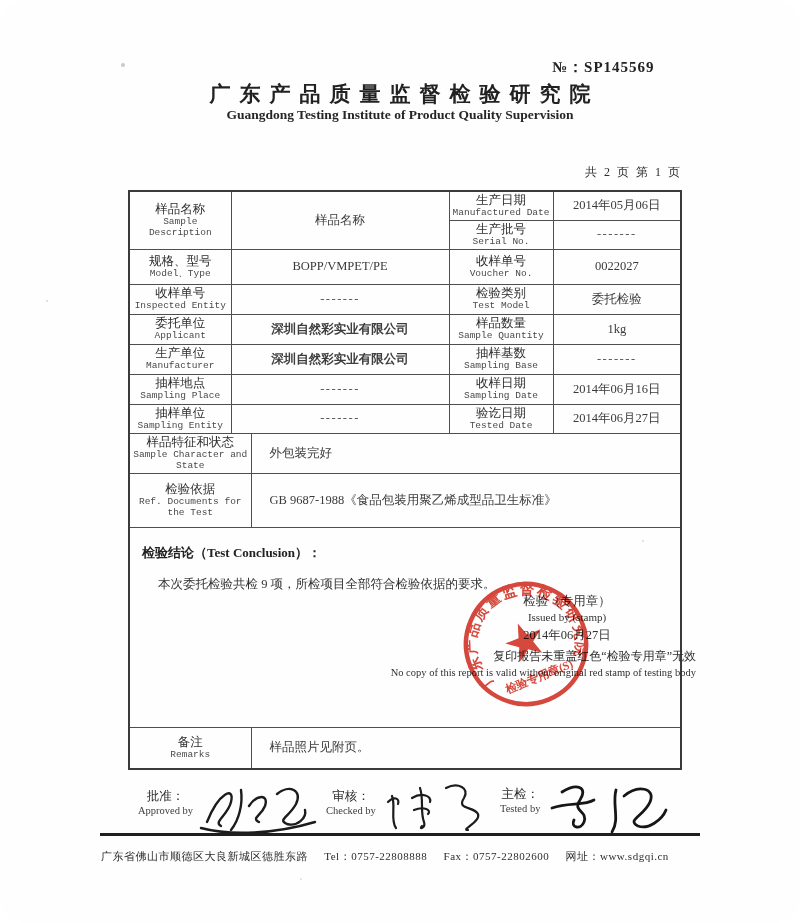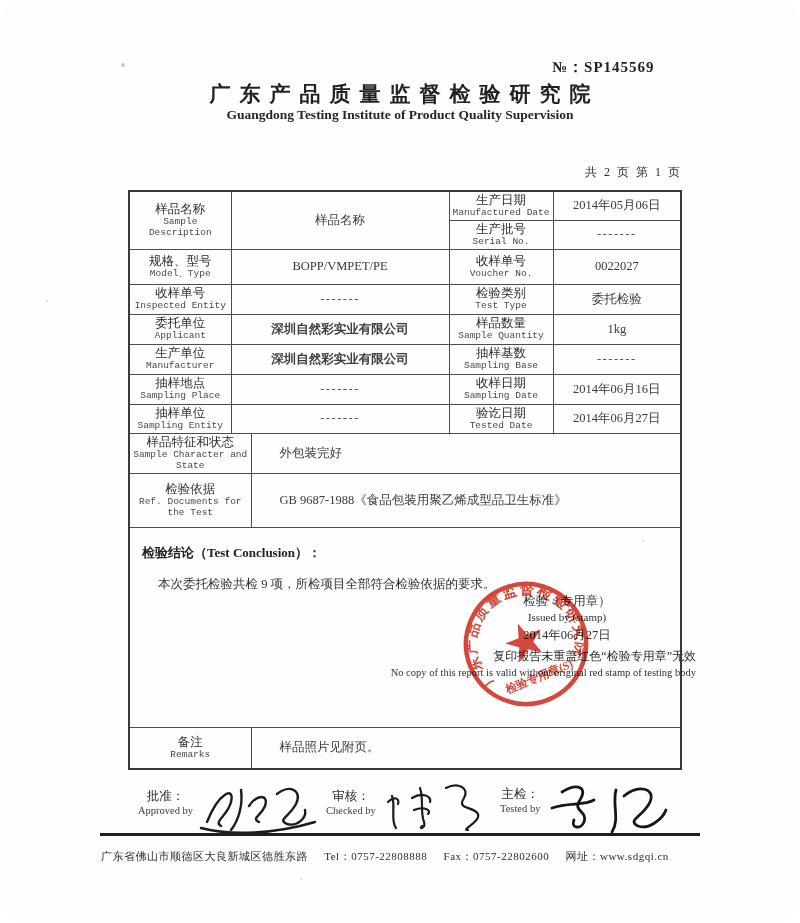--- a/index.html
+++ b/index.html
@@ -18,21 +18,21 @@
   .report-title .rt-en{font-size:16px;font-weight:bold;color:#1e1e1e;}
   .page-info{position:absolute;top:164px;right:118px;font-size:12px;color:#2c2c2c;letter-spacing:2px;}
   
   .doc-table{position:absolute;top:190px;left:128px;border-collapse:collapse;table-layout:fixed;width:552px;
     border:2px solid #3a3a3a;}
   .doc-table td{border:1px solid #4e4e4e;padding:0 2px;vertical-align:middle;overflow:visible;}
   .lbl{line-height:1.2;}
   .lbl .cn{display:block;text-align:center;font-size:12.5px;color:#2e2e2e;}
   .lbl .en{display:block;text-align:center;font-size:9.5px;color:#494949;line-height:1.15;font-family:Liberation Mono, monospace;}
   .val{font-size:12.5px;color:#3a3a3a;text-align:center;}
-  .val.left{text-align:left;padding-left:28px;}
+  .val.left{text-align:left;padding-left:18px;}
   .dash{letter-spacing:1.5px;color:#555;}
   
   .conclusion-cell{position:relative;}
   .conc-heading{position:absolute;top:16px;left:12px;font-size:13px;font-weight:bold;color:#222;}
   .conc-body{position:absolute;top:48px;left:28px;font-size:12.5px;color:#333;}
   .issued-stack{position:absolute;top:64px;left:352px;width:170px;text-align:center;line-height:1.45;}
   .issued-cn{font-size:12.5px;color:#333;}
   .issued-en{font-size:11px;color:#333;}
   .issued-date{font-size:12.5px;color:#333;}
   .conc-notes{position:absolute;top:120px;right:-16px;text-align:right;}
@@ -117,21 +117,21 @@
       <td class="val">0022027</td>
     </tr>
     <tr style="height:30px">
       <td class="lbl">
             <span class="cn">收样单号</span>
             <span class="en">Inspected Entity</span>
           </td>
       <td colspan="2" class="val dash">-------</td>
       <td class="lbl">
             <span class="cn">检验类别</span>
-            <span class="en">Test Type</span>
+            <span class="en">Test Model</span>
           </td>
       <td class="val">委托检验</td>
     </tr>
     <tr style="height:30px">
       <td class="lbl">
             <span class="cn">委托单位</span>
             <span class="en">Applicant</span>
           </td>
       <td colspan="2" class="val" style="font-weight:bold;color:#3d3d3d;">深圳自然彩实业有限公司</td>
       <td class="lbl">

